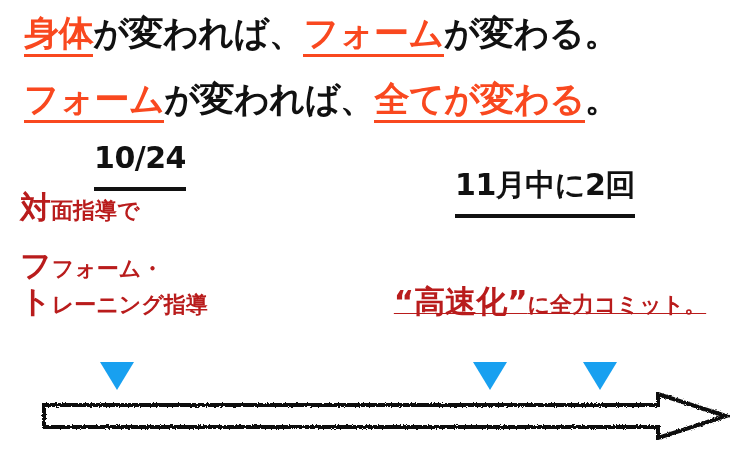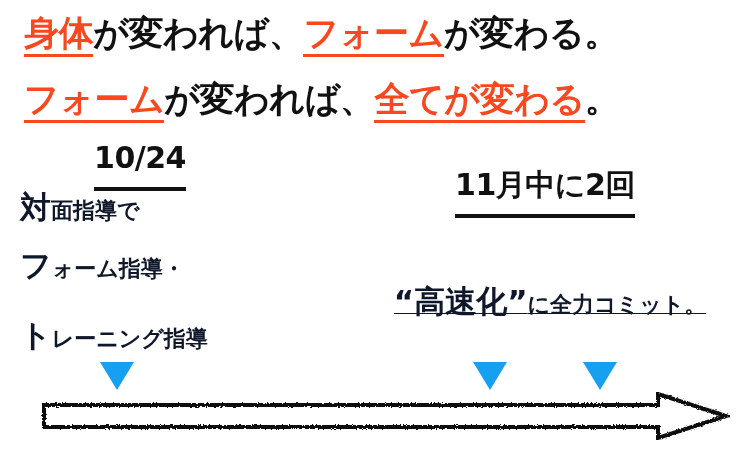--- a/index.html
+++ b/index.html
@@ -69,33 +69,33 @@
   }
   .date-head-right {
     left: 400px;
     top: 170px;
     width: 290px;
   }
 
   
   .blue-line {
     position: absolute;
-    color: #0f172a;
+    color: #b91c1c;
     font-weight: 900;
     white-space: nowrap;
     line-height: 1;
   }
   .big  { font-size: 31px; }
   .small{ font-size: 22px; }
 
   
   .left-col { left: 20px; }
   .lc-1 { top: 192px; }
   .lc-2 { top: 250px; }
-  .lc-3 { top: 320px; }
+  .lc-3 { top: 288px; font-family: Liberation Mono, monospace; }
 
   
   .right-col {
     left: 360px;
     width: 380px;
     text-align: center;
   }
   .rc-1 { top: 226px; }
   .rc-2 { top: 286px; text-decoration: underline; }
 
@@ -134,21 +134,21 @@
 
   <div class="date-head date-head-left">
     <span class="dh-inner">10/24</span>
   </div>
 
   <div class="blue-line left-col lc-1">
     <span class="big">対</span><span class="small">面指導で</span>
   </div>
 
   <div class="blue-line left-col lc-2">
-    <span class="big">フ</span><span class="small">ォーム指導・</span>
+    <span class="big">フ</span><span class="small">フォーム・</span>
   </div>
 
   <div class="blue-line left-col lc-3">
     <span class="big">ト</span><span class="small">レーニング指導</span>
   </div>
 
   <div class="date-head date-head-right">
     <span class="dh-inner">11月中に2回</span>
   </div>
 

